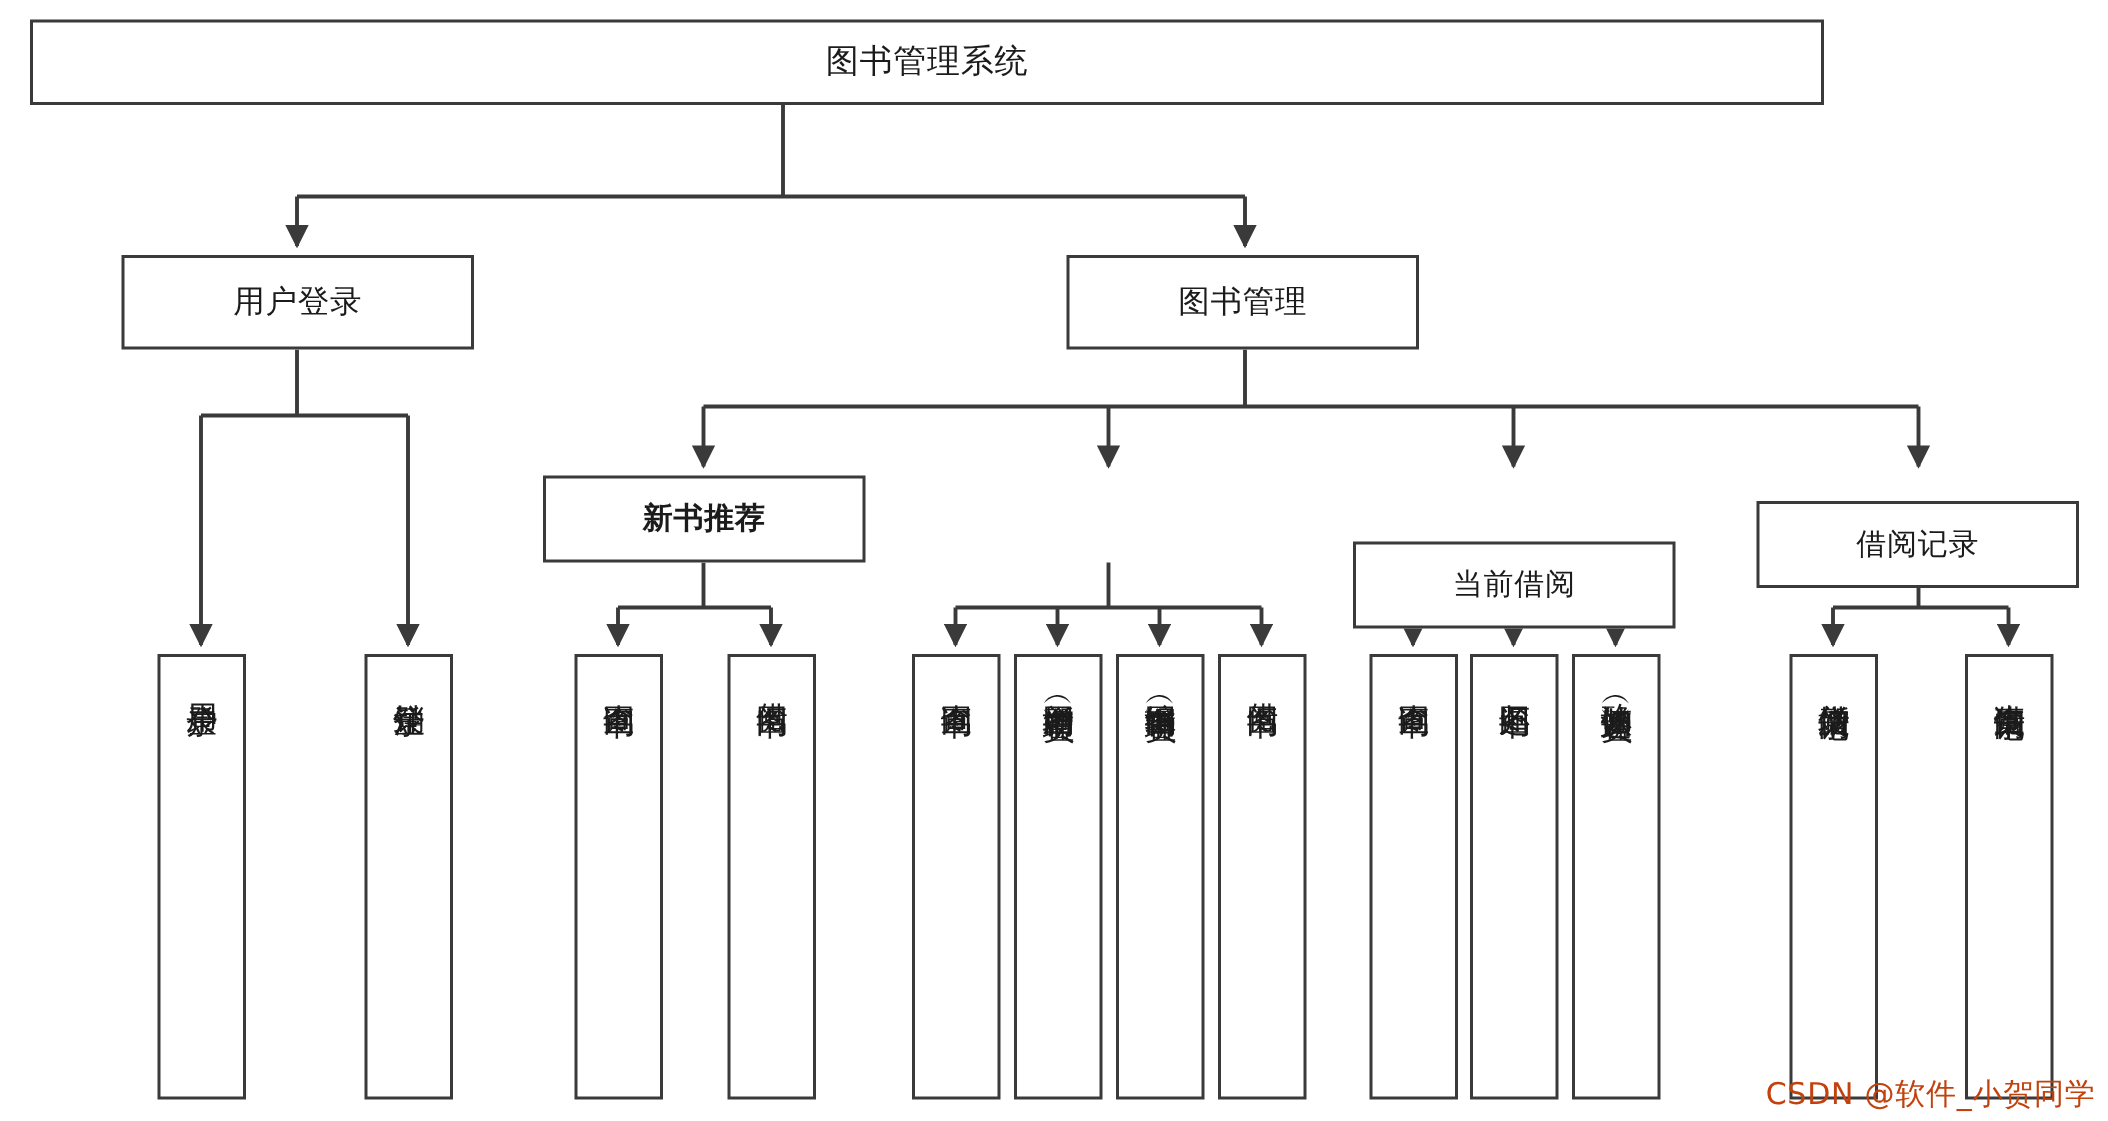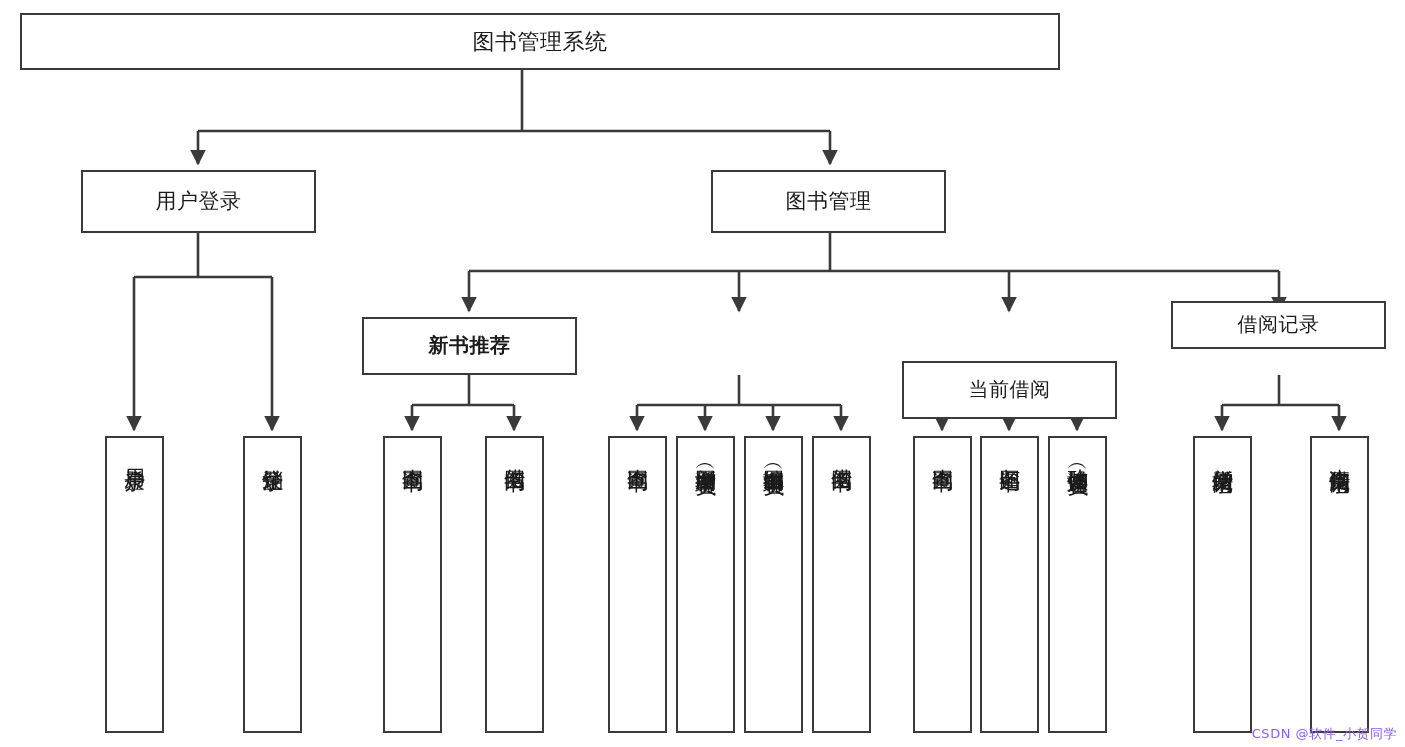--- a/index.html
+++ b/index.html
@@ -55,22 +55,22 @@
     text-orientation: upright;
     font-size: 21px;
     line-height: 1.06;
     letter-spacing: 1px;
     white-space: nowrap;
   }
   #watermark {
     position: absolute;
     right: 8px;
     bottom: 4px;
-    font-size: 13px;
-    color: #8b5cf6;
+    font-size: 20px;
+    color: #c2410c;
     letter-spacing: 0.5px;
     z-index: 3;
     user-select: none;
   }
 </style>
 </head>
 <body>
 
 <div id="diagram-root">
 
@@ -117,38 +117,38 @@
       <path d="M 1009 405 L 1009 430" marker-end="url(#arrow)"></path>
       <path d="M 1077 405 L 1077 430" marker-end="url(#arrow)"></path>
 
       <path d="M 1279 375 L 1279 405"></path>
       <path d="M 1222 405 L 1339 405"></path>
       <path d="M 1222 405 L 1222 430" marker-end="url(#arrow)"></path>
       <path d="M 1339 405 L 1339 430" marker-end="url(#arrow)"></path>
     </g>
   </svg>
 
-  <div class="node node-root" style="left:20px; top:13px; width:1040px; height:57px;">
+  <div class="node node-root" style="left:20px; top:13px; width:1196px; height:57px;">
     <span class="label">图书管理系统</span>
   </div>
 
   <div class="node node-l1" style="left:81px; top:170px; width:235px; height:63px;">
     <span class="label">用户登录</span>
   </div>
   <div class="node node-l1" style="left:711px; top:170px; width:235px; height:63px;align-items:center;">
     <span class="label">图书管理</span>
   </div>
 
   <div class="node node-l2" style="left:362px; top:317px; width:215px; height:58px;font-weight:bold;">
     <span class="label">新书推荐</span>
   </div>
   <div class="node node-l2" style="left:902px; top:317px; width:215px; height:58px;margin-top:44px;">
     <span class="label">当前借阅</span>
   </div>
-  <div class="node node-l2" style="left:1171px; top:301px; width:215px; height:48px;justify-content:center;">
+  <div class="node node-l2" style="left:1171px; top:334px; width:215px; height:58px;justify-content:center;">
     <span class="label">借阅记录</span>
   </div>
 
   <div class="node node-leaf" style="left:105px; top:436px; width:59px; height:297px;">
     <span class="label">用户登录</span>
   </div>
   <div class="node node-leaf" style="left:243px; top:436px; width:59px; height:297px;">
     <span class="label">注销登录</span>
   </div>
 

